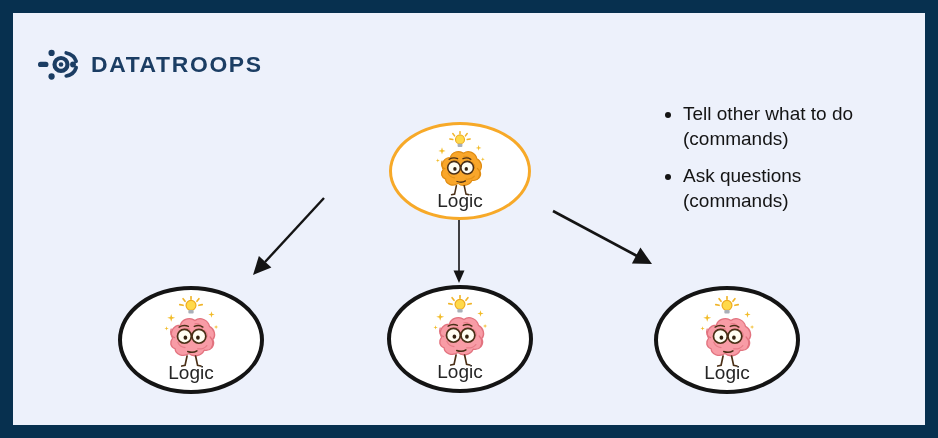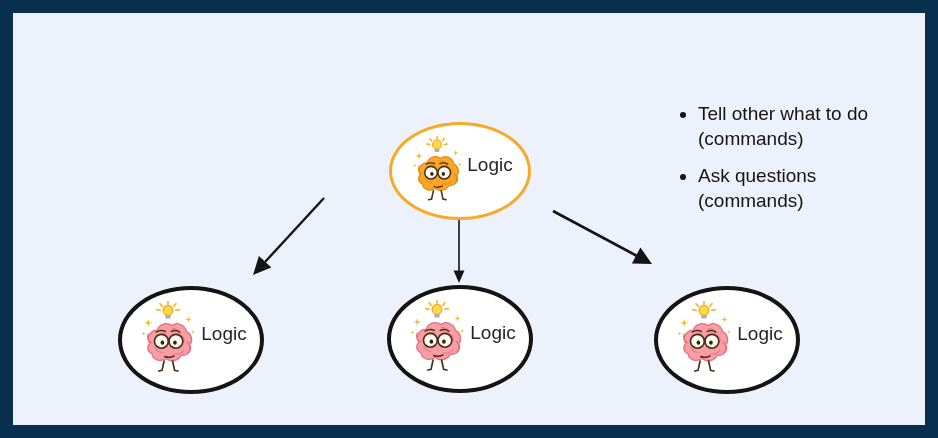--- a/index.html
+++ b/index.html
@@ -42,37 +42,38 @@
     width: 240px;
     text-align: center;
     font-size: 25px;
     font-weight: bold;
     color: #0f0f0f;
   }
 
   
   .bullets {
     position: absolute;
-    left: 658px;
+    left: 643px;
     top: 88px;
     width: 252px;
     margin: 0;
     padding-left: 27px;
     font-size: 19px;
     line-height: 1.33;
     color: #141414;
   }
   .bullets li + li { margin-top: 11px; }
 
   
   .node {
     position: absolute;
     background: #ffffff;
     border-radius: 50%;
     display: flex;
+    flex-direction: column;
     align-items: center;
     justify-content: center;
   }
   .node-root {
     left: 376px; top: 109px;
     width: 142px; height: 98px;
     border: 3.5px solid #f7a928;
   }
   .node-child {
     width: 146px; height: 108px;
@@ -165,20 +166,37 @@
       <g fill="none" stroke="#4a2f16" stroke-width="2.6" stroke-linecap="round">
         <path d="M44,91 L41,105 L36,106"></path>
         <path d="M57,91 L60,105 L65,106"></path>
       </g>
     </symbol>
   </defs>
 </svg>
 
 <div class="frame">
 
+  <div class="logo">
+    <svg class="logo-icon" viewBox="0 0 44 40" aria-hidden="true">
+      <g fill="#1b3d63">
+        <rect x="0" y="17" width="10" height="5" rx="2.5"></rect>
+        <circle cx="13" cy="8.5" r="3"></circle>
+        <circle cx="13" cy="31" r="3"></circle>
+        <circle cx="22" cy="19.5" r="2.2"></circle>
+        <circle cx="33.5" cy="19.5" r="2.8"></circle>
+      </g>
+      <g fill="none" stroke="#1b3d63" stroke-linecap="round">
+        <circle cx="22" cy="19.5" r="6.2" stroke-width="4"></circle>
+        <path d="M27,8.5 q7.5,1.5 9.5,8" stroke-width="3.5"></path>
+        <path d="M27,30.5 q7.5,-1.5 9.5,-8" stroke-width="3.5"></path>
+      </g>
+    </svg>
+    <div class="logo-text">DATATROOPS</div>
+  </div>
 
 
   <ul class="bullets">
     <li>Tell other what to do (commands)</li>
     <li>Ask questions (commands)</li>
   </ul>
 
   <svg class="arrows" viewBox="0 0 912 412" aria-hidden="true">
     <g>
       <line x1="311" y1="185" x2="252" y2="249" stroke-width="2.4"></line>

